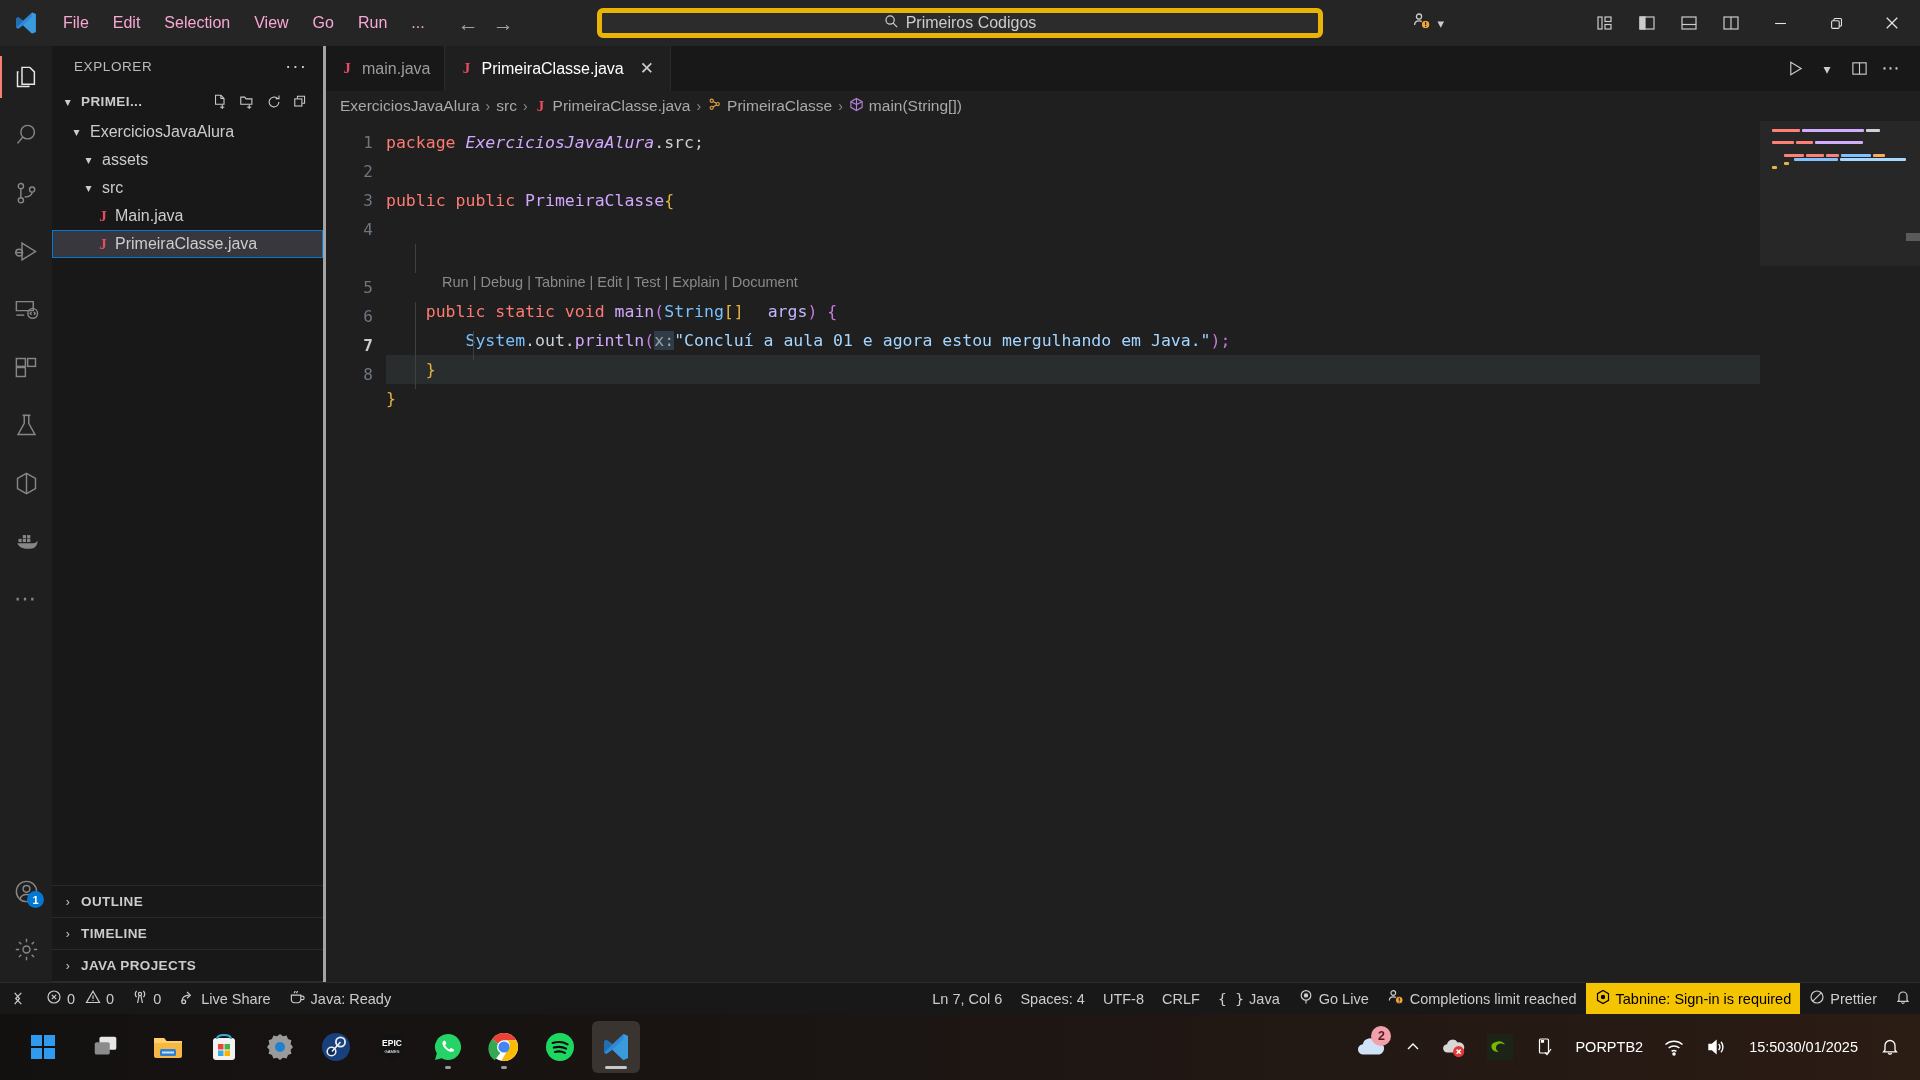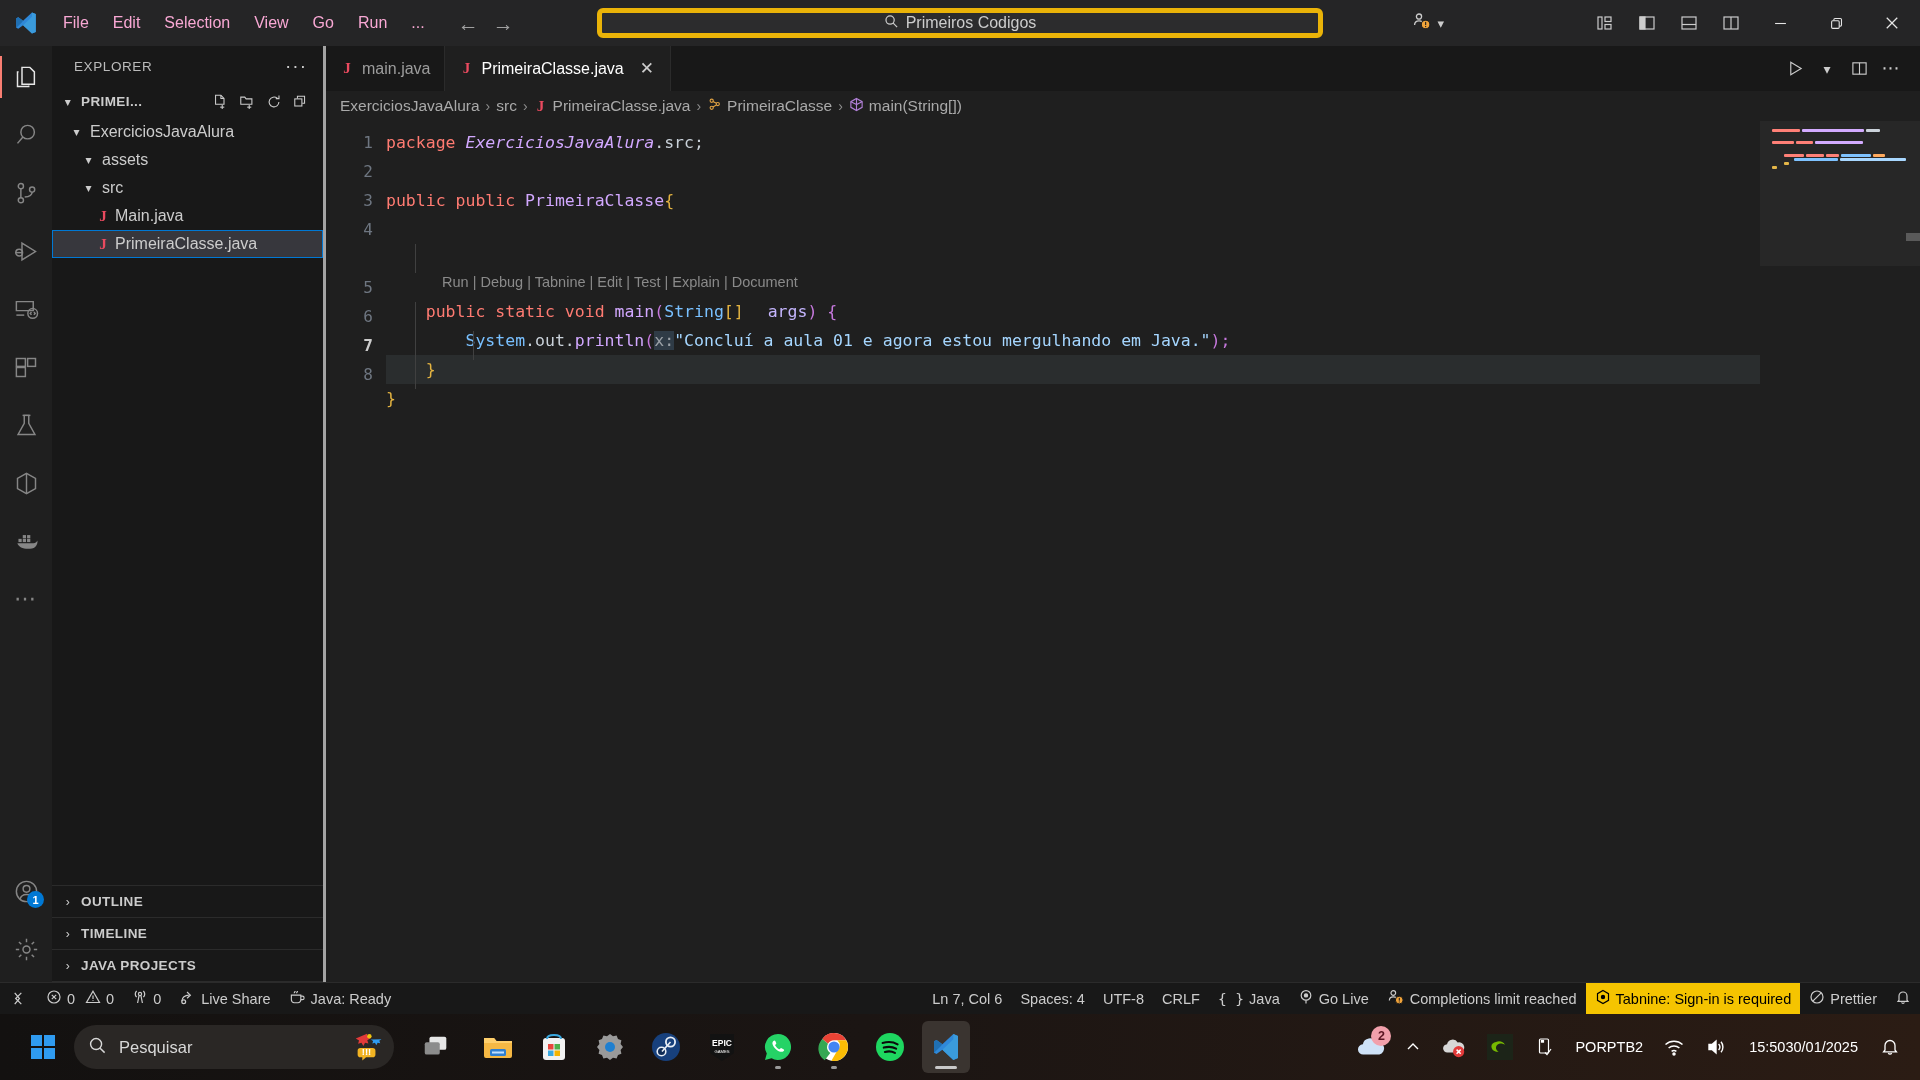--- a/index.html
+++ b/index.html
@@ -749,38 +749,20 @@
   <div class="tb-left">
     <div class="tb-start">
       <svg width="26" height="26" viewBox="0 0 26 26">
         <rect x="1" y="1" width="11" height="11" fill="#2f9bf0"></rect>
           <rect x="14" y="1" width="11" height="11" fill="#2f9bf0"></rect>
         <rect x="1" y="14" width="11" height="11" fill="#2f9bf0"></rect>
           <rect x="14" y="14" width="11" height="11" fill="#2f9bf0"></rect>
       </svg>
     </div>
 
-    <div class="tb-search">
-      <span>
-        <svg width="19" height="19" viewBox="0 0 20 20" fill="none" stroke="#d8d8d8" stroke-width="1.5">
-          <circle cx="8.5" cy="8.5" r="5.8"></circle>
-            <line x1="12.8" y1="12.8" x2="17.5" y2="17.5"></line>
-        </svg>
-      </span>
-      <span>Pesquisar</span>
-      <span style="position:absolute;right:12px;top:7px;">
-        <svg width="30" height="30" viewBox="0 0 32 32">
-          <path d="M4 4l3.5 2-1 3.5 3.6-1 2 3.3 1.8-3.4 3.6.8-1.2-3.5L20 3.5l-3.4-1.2-.6-3.5" fill="#e23a3a" transform="translate(0,3)"></path>
-          <path d="M22 5l2.5 1.5-.8 2.7 2.8-.7 1.4 2.6 1.4-2.7 2.8.6-1-2.7 2.3-1.6" fill="#2f9bf0" transform="translate(-2,3)"></path>
-          <circle cx="18.5" cy="4.5" r="2.4" fill="#f1c40f"></circle>
-          <path d="M9 17h13a3 3 0 0 1 3 3v4a3 3 0 0 1-3 3h-7l-4 3.5V27H9a3 3 0 0 1-3-3v-4a3 3 0 0 1 3-3z" fill="#f2b322"></path>
-          <text x="15.5" y="25" font-size="10" font-weight="bold" fill="#ffffff" text-anchor="middle" font-family="'Liberation Sans',sans-serif">!!!</text>
-        </svg>
-      </span>
-    </div>
 
     <div class="tb-app" style="margin-left:8px;">
       <svg width="30" height="30" viewBox="0 0 32 32">
         <rect x="9" y="5" width="18" height="14" rx="2" fill="#e6e6e6"></rect>
         <rect x="4" y="11" width="16" height="13" rx="2" fill="#8c8c8c"></rect>
       </svg>
     </div>
   </div>
 
   <div class="tb-apps">

